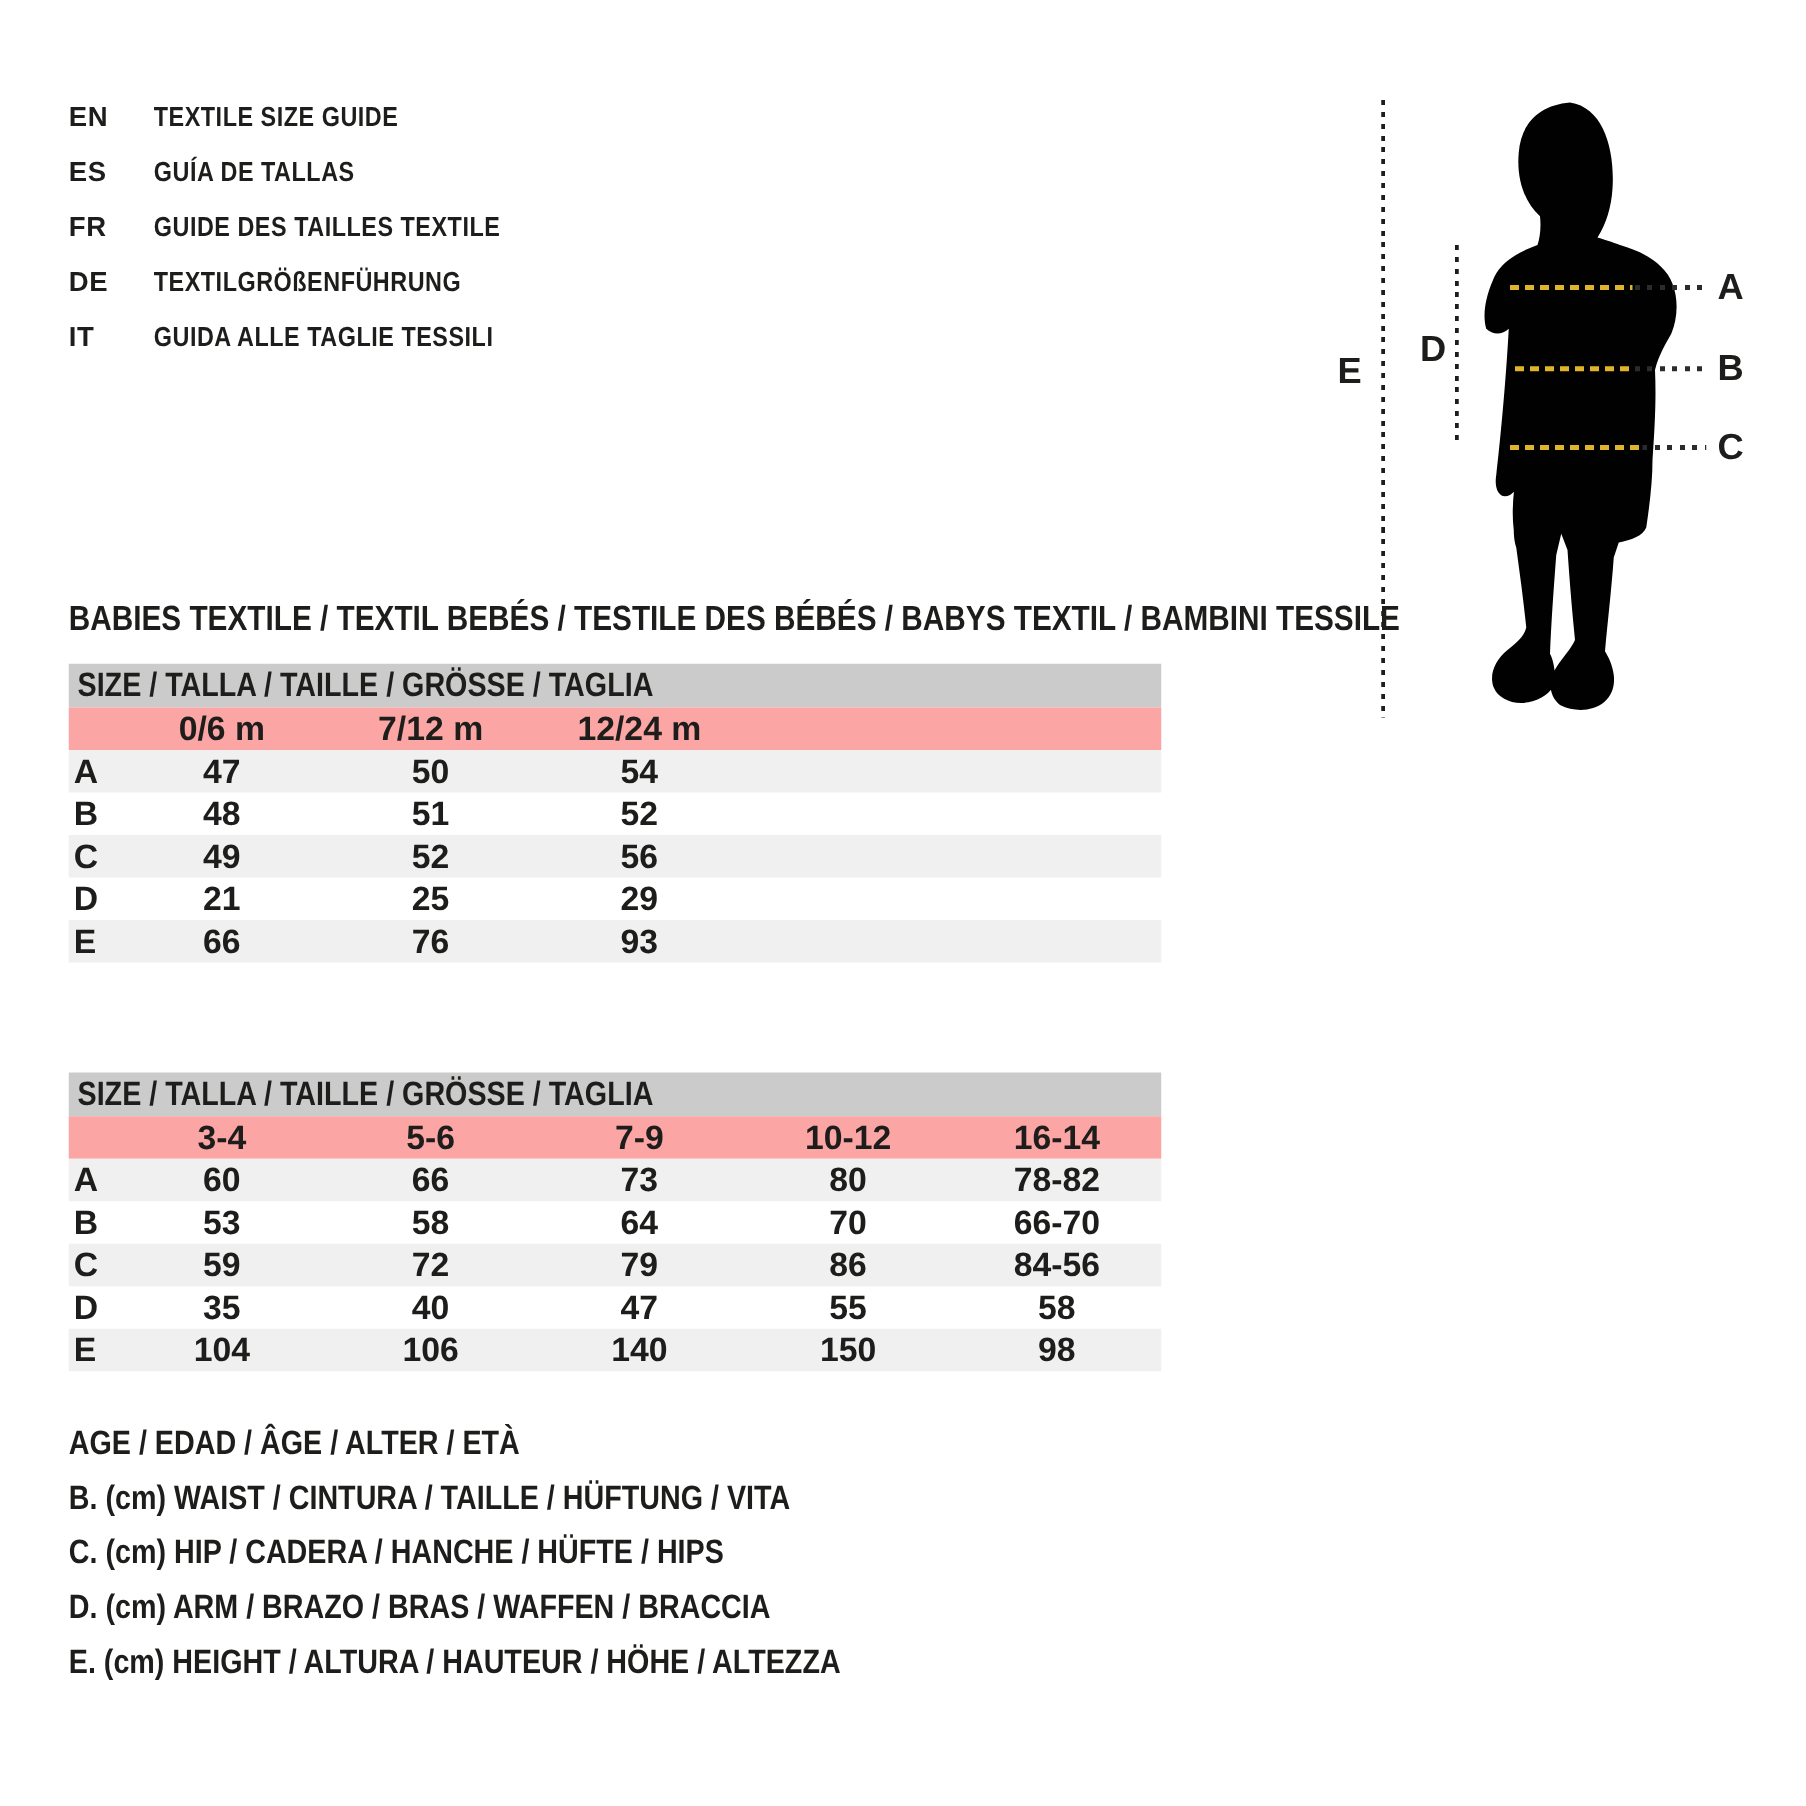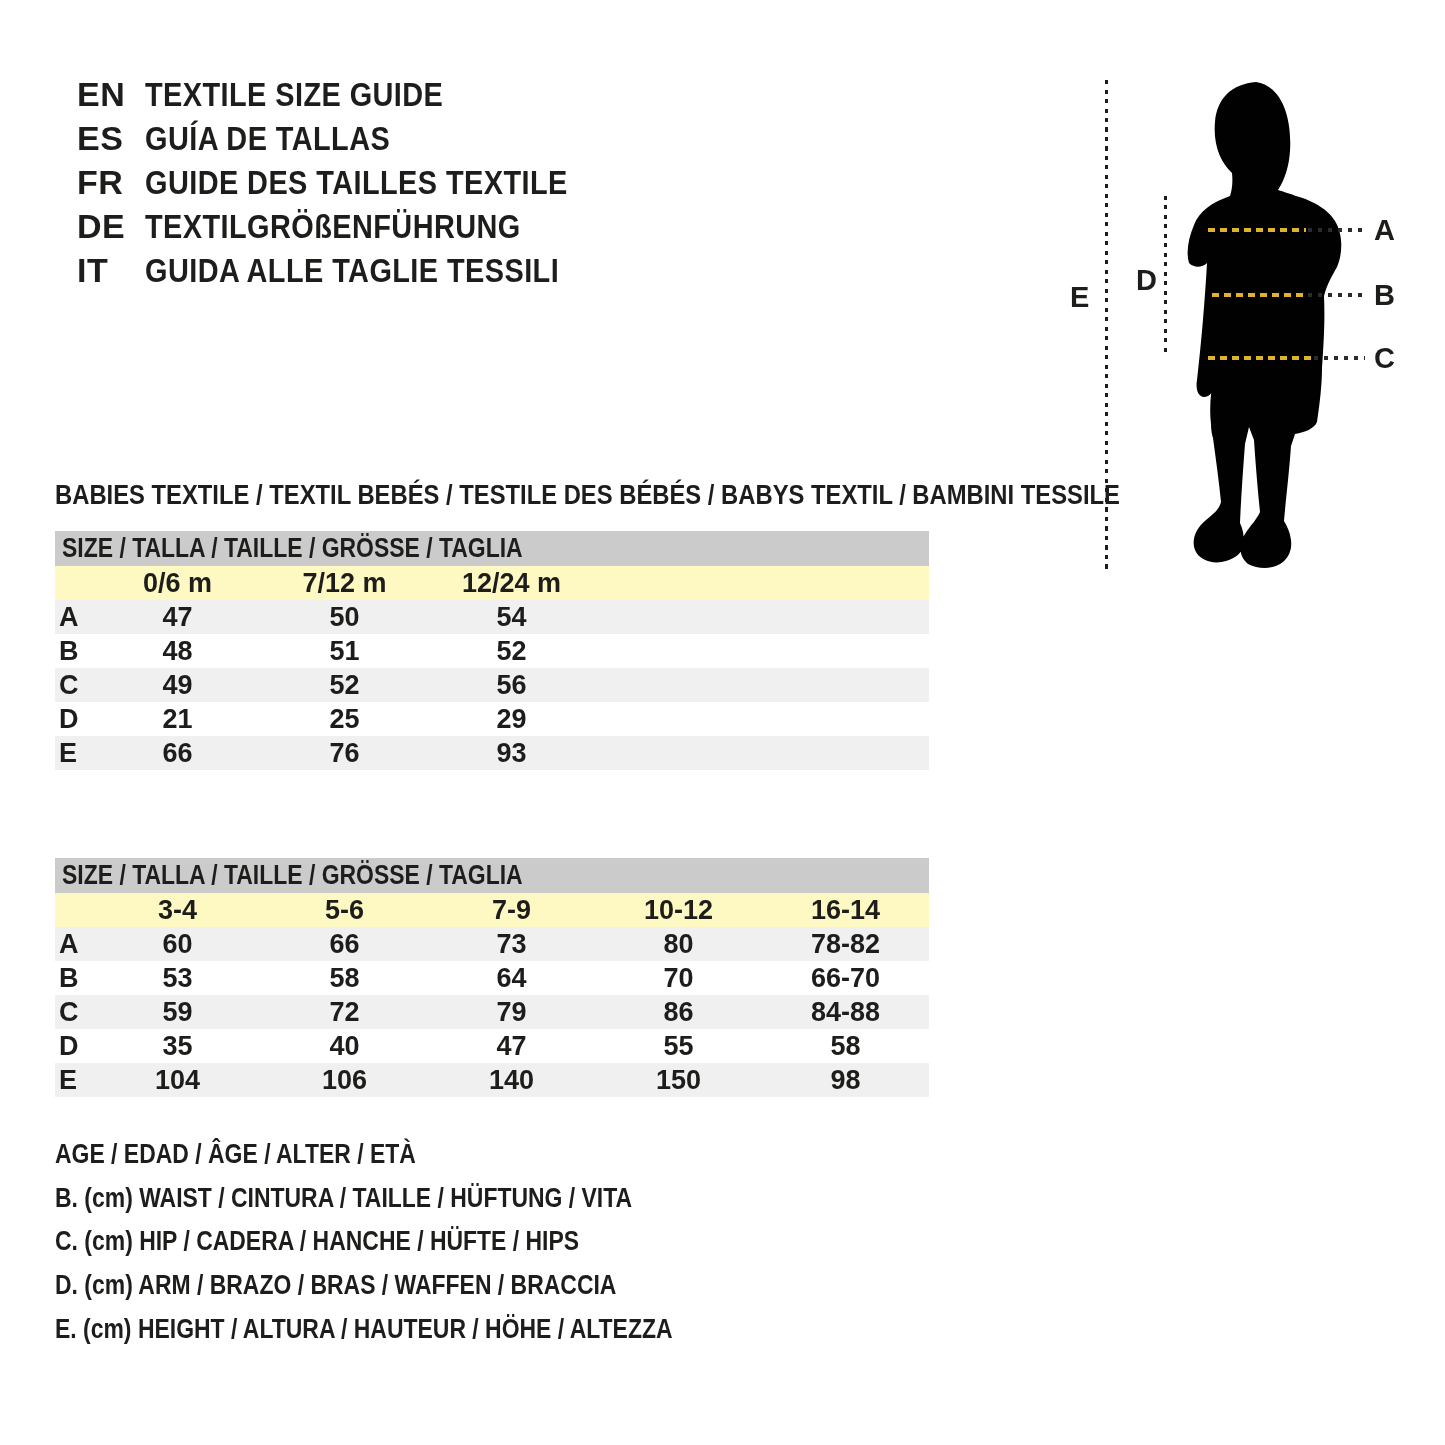--- a/index.html
+++ b/index.html
@@ -6,21 +6,21 @@
   html,body { background:#ffffff; }
   .page {
     position:relative; width:1445px; height:1445px; background:#fff;
     font-family:"Liberation Sans","DejaVu Sans",sans-serif;
     color:var(--ink,#1d1d1b); font-weight:bold; overflow:hidden;
   }
   .cond { display:inline-block; transform:scaleX(0.85); transform-origin:0 50%; white-space:nowrap; }
 
   
   .lang-block { position:absolute; left:55px; top:72px; }
-  .lang-row { height:44px; display:flex; align-items:center; font-size:34px; letter-spacing:0.5px;margin-left:22px; }
+  .lang-row { height:44px; display:flex; align-items:center; font-size:22px; letter-spacing:0.5px; }
   .lang-code { display:inline-block; width:68px; flex:0 0 68px; }
 
   
   .vline { position:absolute; width:3px; background:repeating-linear-gradient(180deg,var(--ink,#1d1d1b) 0 4px,transparent 4px 9.5px); }
   .e-line { left:1105px; top:80px; height:494px; }
   .d-line { left:1164px; top:196px; height:157px; }
   .flabel { position:absolute; font-size:29px; }
   .e-label { left:1070px; top:281px; }
   .d-label { left:1136px; top:264px; }
   .silhouette { position:absolute; left:1186px; top:78px; width:160px; height:500px; }
@@ -44,21 +44,21 @@
 
   
   .table { position:absolute; left:55px; width:874px; }
   .babies-table { top:531px; }
   .children-table { top:858px; }
   .size-bar { height:35px; background:var(--bar-gray,#cbcbcb); display:flex; align-items:center; padding-left:7px; font-size:27px; }
   .trow { display:grid; grid-template-columns:39px 167px 167px 167px 167px 167px; height:34px; align-items:center; font-size:27px; }
   .trow .cell { text-align:center; }
   .trow .lbl { text-align:left; padding-left:4px; }
   .trow.shade { background:var(--row-gray,#f0f0f1); }
-  .ages-row { background:#fef9c3; }
+  .ages-row { background:#fca5a5; }
 
   
   .legend { position:absolute; left:55px; top:1139px; }
   .legend-line { height:43.7px; display:flex; align-items:flex-start; font-size:27px; }
 </style>
 </head>
 <body>
 
 <div class="page">
 
@@ -214,21 +214,21 @@
       <span class="cell">64</span>
       <span class="cell">70</span>
       <span class="cell">66-70</span>
     </div>
     <div class="trow shade">
       <span class="cell lbl">C</span>
       <span class="cell">59</span>
       <span class="cell">72</span>
       <span class="cell">79</span>
       <span class="cell">86</span>
-      <span class="cell">84-88</span>
+      <span class="cell">84-56</span>
     </div>
     <div class="trow">
       <span class="cell lbl">D</span>
       <span class="cell">35</span>
       <span class="cell">40</span>
       <span class="cell">47</span>
       <span class="cell">55</span>
       <span class="cell">58</span>
     </div>
     <div class="trow shade">

